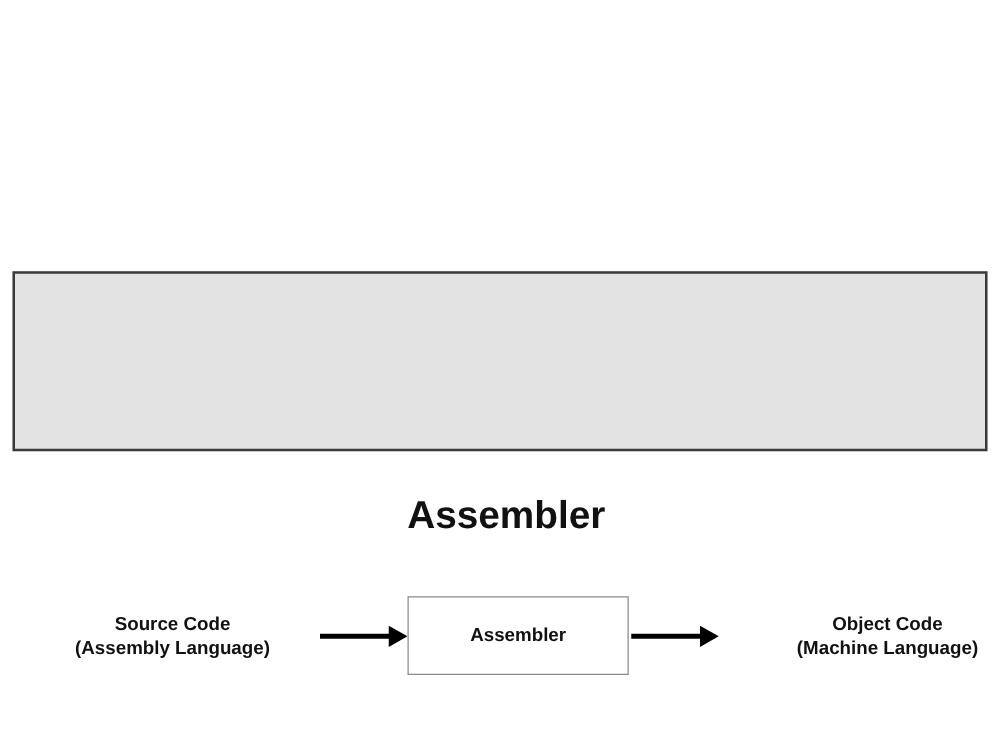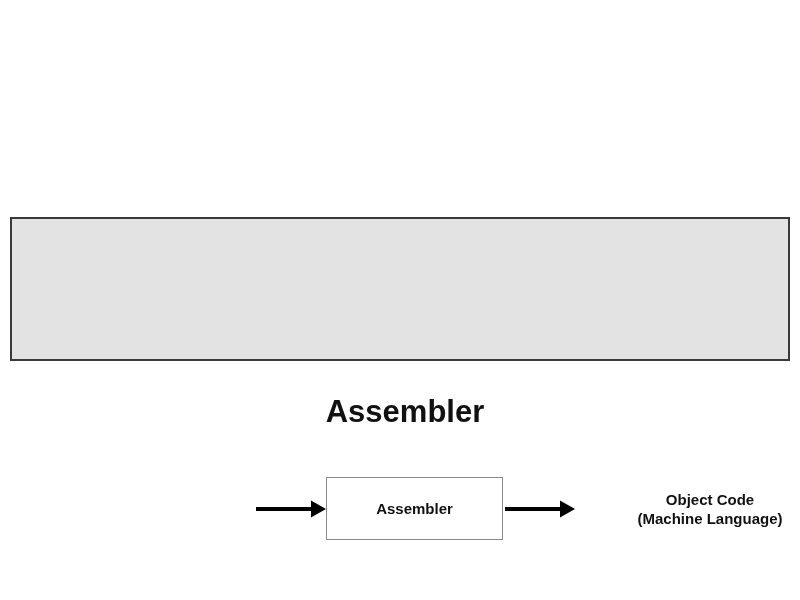--- a/index.html
+++ b/index.html
@@ -69,20 +69,24 @@
     font-size: 31px;
     font-weight: 700;
     color: #111111;
   }
 </style>
 </head>
 <body>
 
 <div class="band">
 
+  <div class="node-label left">
+    <div>Source Code</div>
+    <div>(Assembly Language)</div>
+  </div>
 
   <div class="arrow a1">
     <svg viewBox="0 0 72 24" xmlns="http://www.w3.org/2000/svg">
       <line x1="1" y1="12" x2="57" y2="12" stroke="currentColor" stroke-width="4"></line>
       <polygon points="56,3.5 71,12 56,20.5" fill="currentColor"></polygon>
     </svg>
   </div>
 
   <div class="process-box">
     <span>Assembler</span>

